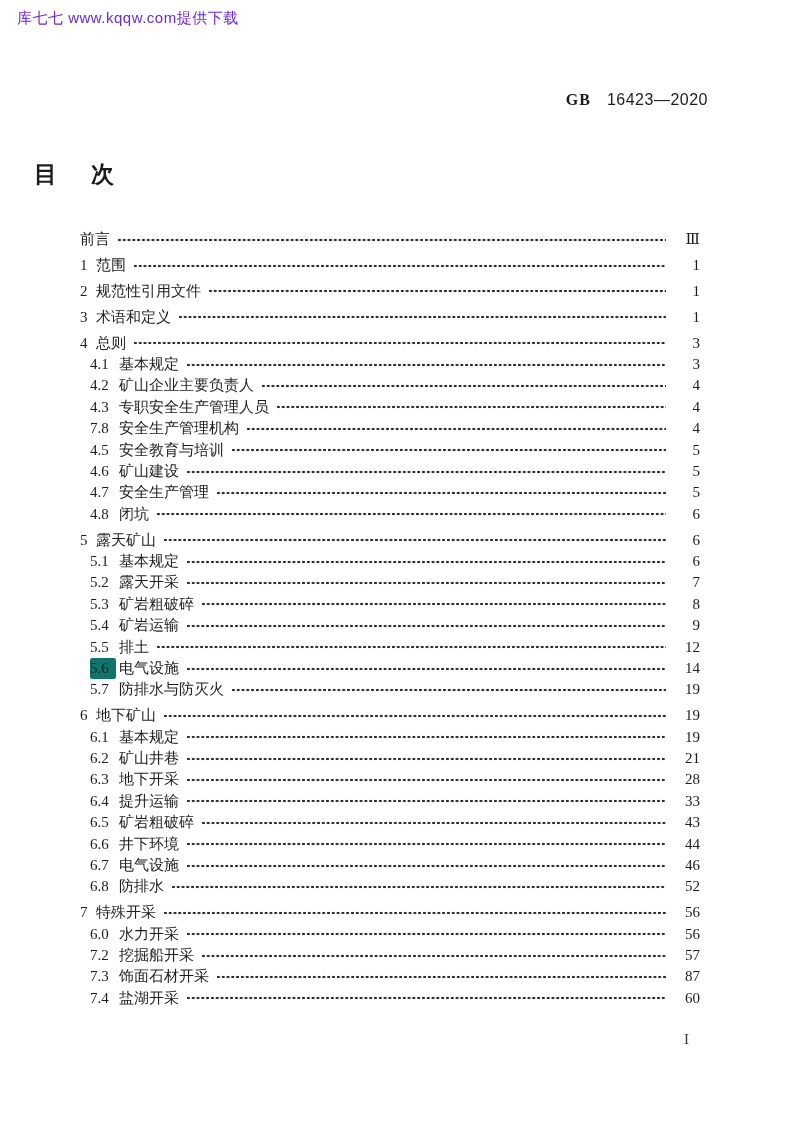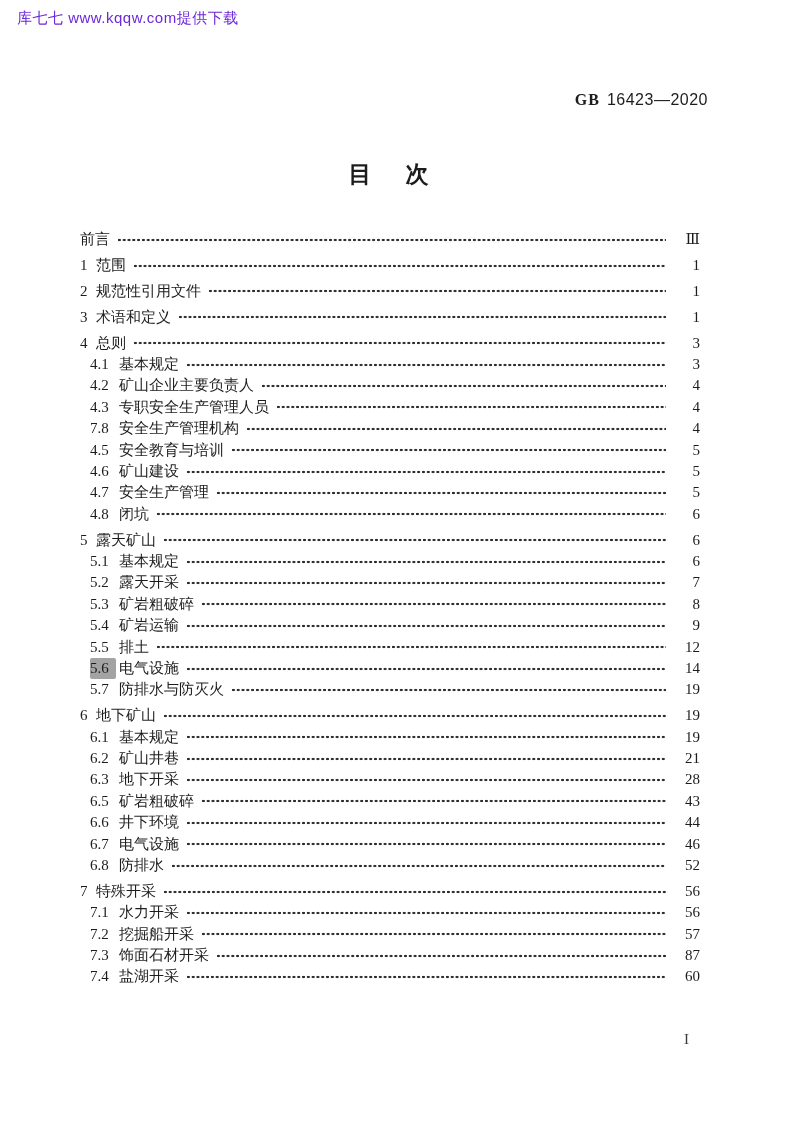--- a/index.html
+++ b/index.html
@@ -17,48 +17,48 @@
     font-size: 15px; color: #6d28d9; letter-spacing: 0.5px;
     white-space: nowrap;
   }
   .doc-code {
     position: absolute; top: 91px; right: 85px;
     font-size: 16px; white-space: nowrap;
   }
   .doc-code .gb {
     font-weight: bold;
     font-family: "Liberation Serif", "DejaVu Serif", serif;
-    margin-right: 7px; letter-spacing: 1px;
+    margin-right: 16px; letter-spacing: 1px;
   }
   .doc-code .code-num {
     font-family: "Liberation Sans", "DejaVu Sans", sans-serif;
     letter-spacing: 0.5px;
   }
   .page-title {
     position: absolute; top: 159px; left: 0; right: 0;
-    margin: 0; text-align: center;
+    margin: 0; text-align: left;
     font-family: "Liberation Sans", "DejaVu Sans", sans-serif;
     font-size: 23px; font-weight: bold;
-    letter-spacing: 34px; padding-left: 18px;
+    letter-spacing: 34px; padding-left: 34px;
   }
   .toc {
     position: absolute; left: 80px; top: 229px; width: 620px;
   }
   .toc-row {
     display: flex;
     height: 21.4px; line-height: 21.4px;
     font-size: 15px;
   }
   .toc-row.level-1 { margin-top: 4.5px; }
   .toc-row:first-child { margin-top: 0; }
   .num { flex: 0 0 auto; white-space: nowrap; }
   .level-1 .num { width: 16px; }
   .level-2 .num { width: 29px; margin-left: 10px; }
   .num.highlight {
-    background: #a3a3a3;
+    background: #0f766e;
     border-radius: 2px;
     width: 26px; margin-right: 3px;
   }
   .label { flex: 0 0 auto; white-space: nowrap; }
   .leader {
     flex: 1 1 auto;
     margin: 0 8px 0 7px;
     background-image: radial-gradient(circle, #2a2a2a 1.05px, transparent 1.55px);
     background-size: 4.8px 8px;
     background-repeat: repeat-x;
@@ -231,20 +231,26 @@
         <span class="leader"></span>
         <span class="pg">21</span>
       </div>
       <div class="toc-row level-2">
         <span class="num">6.3</span>
         <span class="label">地下开采</span>
         <span class="leader"></span>
         <span class="pg">28</span>
       </div>
       <div class="toc-row level-2">
+        <span class="num">6.4</span>
+        <span class="label">提升运输</span>
+        <span class="leader"></span>
+        <span class="pg">33</span>
+      </div>
+      <div class="toc-row level-2">
         <span class="num">6.5</span>
         <span class="label">矿岩粗破碎</span>
         <span class="leader"></span>
         <span class="pg">43</span>
       </div>
       <div class="toc-row level-2">
         <span class="num">6.6</span>
         <span class="label">井下环境</span>
         <span class="leader"></span>
         <span class="pg">44</span>
@@ -261,21 +267,21 @@
         <span class="leader"></span>
         <span class="pg">52</span>
       </div>
       <div class="toc-row level-1">
         <span class="num">7</span>
         <span class="label">特殊开采</span>
         <span class="leader"></span>
         <span class="pg">56</span>
       </div>
       <div class="toc-row level-2">
-        <span class="num">7.1</span>
+        <span class="num">6.0</span>
         <span class="label">水力开采</span>
         <span class="leader"></span>
         <span class="pg">56</span>
       </div>
       <div class="toc-row level-2">
         <span class="num">7.2</span>
         <span class="label">挖掘船开采</span>
         <span class="leader"></span>
         <span class="pg">57</span>
       </div>

